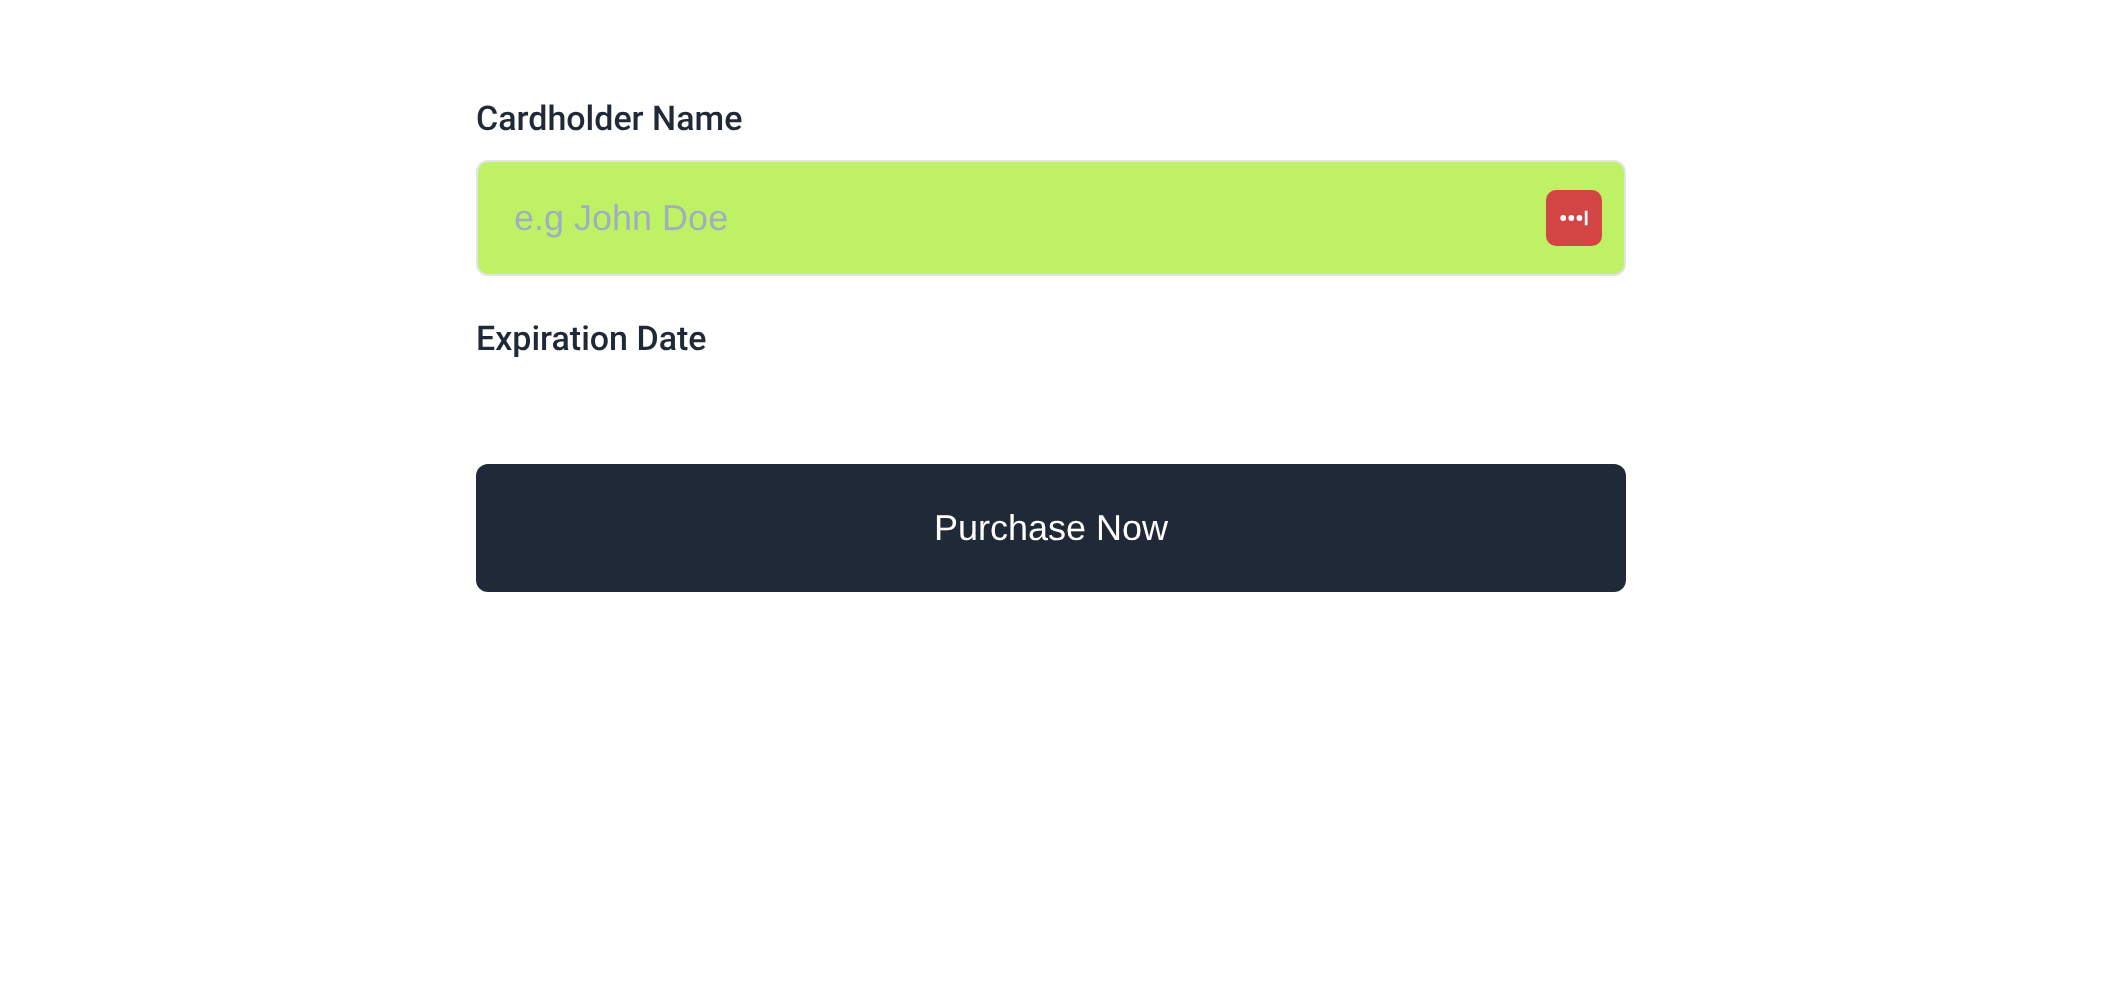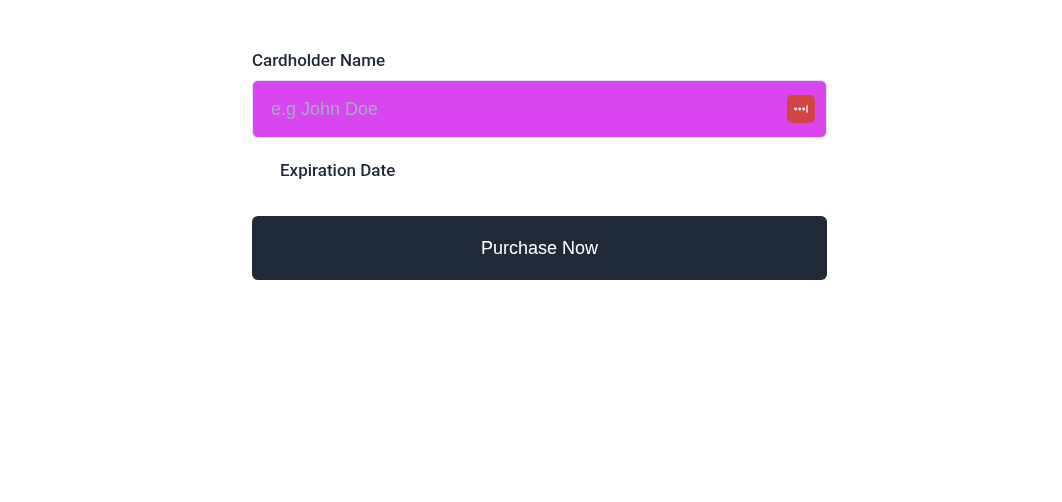--- a/index.html
+++ b/index.html
@@ -9,21 +9,21 @@
     }
     body {
       font-family: -apple-system, BlinkMacSystemFont, 'Segoe UI', Roboto, Helvetica, Arial, sans-serif;
       background: #ffffff;
       width: 1062px;
       height: 502px;
       position: relative;
     }
     .form-container {
       position: absolute;
-      left: 252px;
+      left: 238px;
       top: 50px;
       width: 575px;
     }
     .field-group {
       margin-bottom: 22px;
     }
     .field-label {
       display: block;
       font-size: 17px;
       font-weight: 500;
@@ -33,21 +33,21 @@
     .input-wrapper {
       position: relative;
       width: 100%;
     }
     .text-input {
       width: 100%;
       height: 58px;
       padding: 0 18px;
       font-size: 18px;
       color: #1f2937;
-      background: #d946ef;
+      background: #bef264;
       border: 1px solid #e1e4e8;
       border-radius: 6px;
       outline: none;
     }
     .text-input::placeholder {
       color: #a0aec0;
     }
     .input-icon {
       position: absolute;
       right: 12px;
@@ -63,38 +63,38 @@
       cursor: pointer;
     }
     .input-icon svg {
       width: 18px;
       height: 18px;
     }
     .row {
       display: flex;
       gap: 42px;
       margin-bottom: 26px;
-      margin-left: 28px;
     }
     .col-exp {
       flex: 0 0 362px;
     }
     .col-cvv {
       flex: 1;
     }
     .purchase-button {
       width: 100%;
       height: 64px;
       background: #1f2937;
       color: #ffffff;
       font-size: 18px;
       font-weight: 500;
       border: none;
       border-radius: 6px;
       cursor: pointer;
+      margin-top: 16px;
     }
   </style>
 </head>
 <body>
 
 <div class="form-container">
 
   <div class="field-group">
     <label class="field-label">Cardholder Name</label>
     <div class="input-wrapper">

